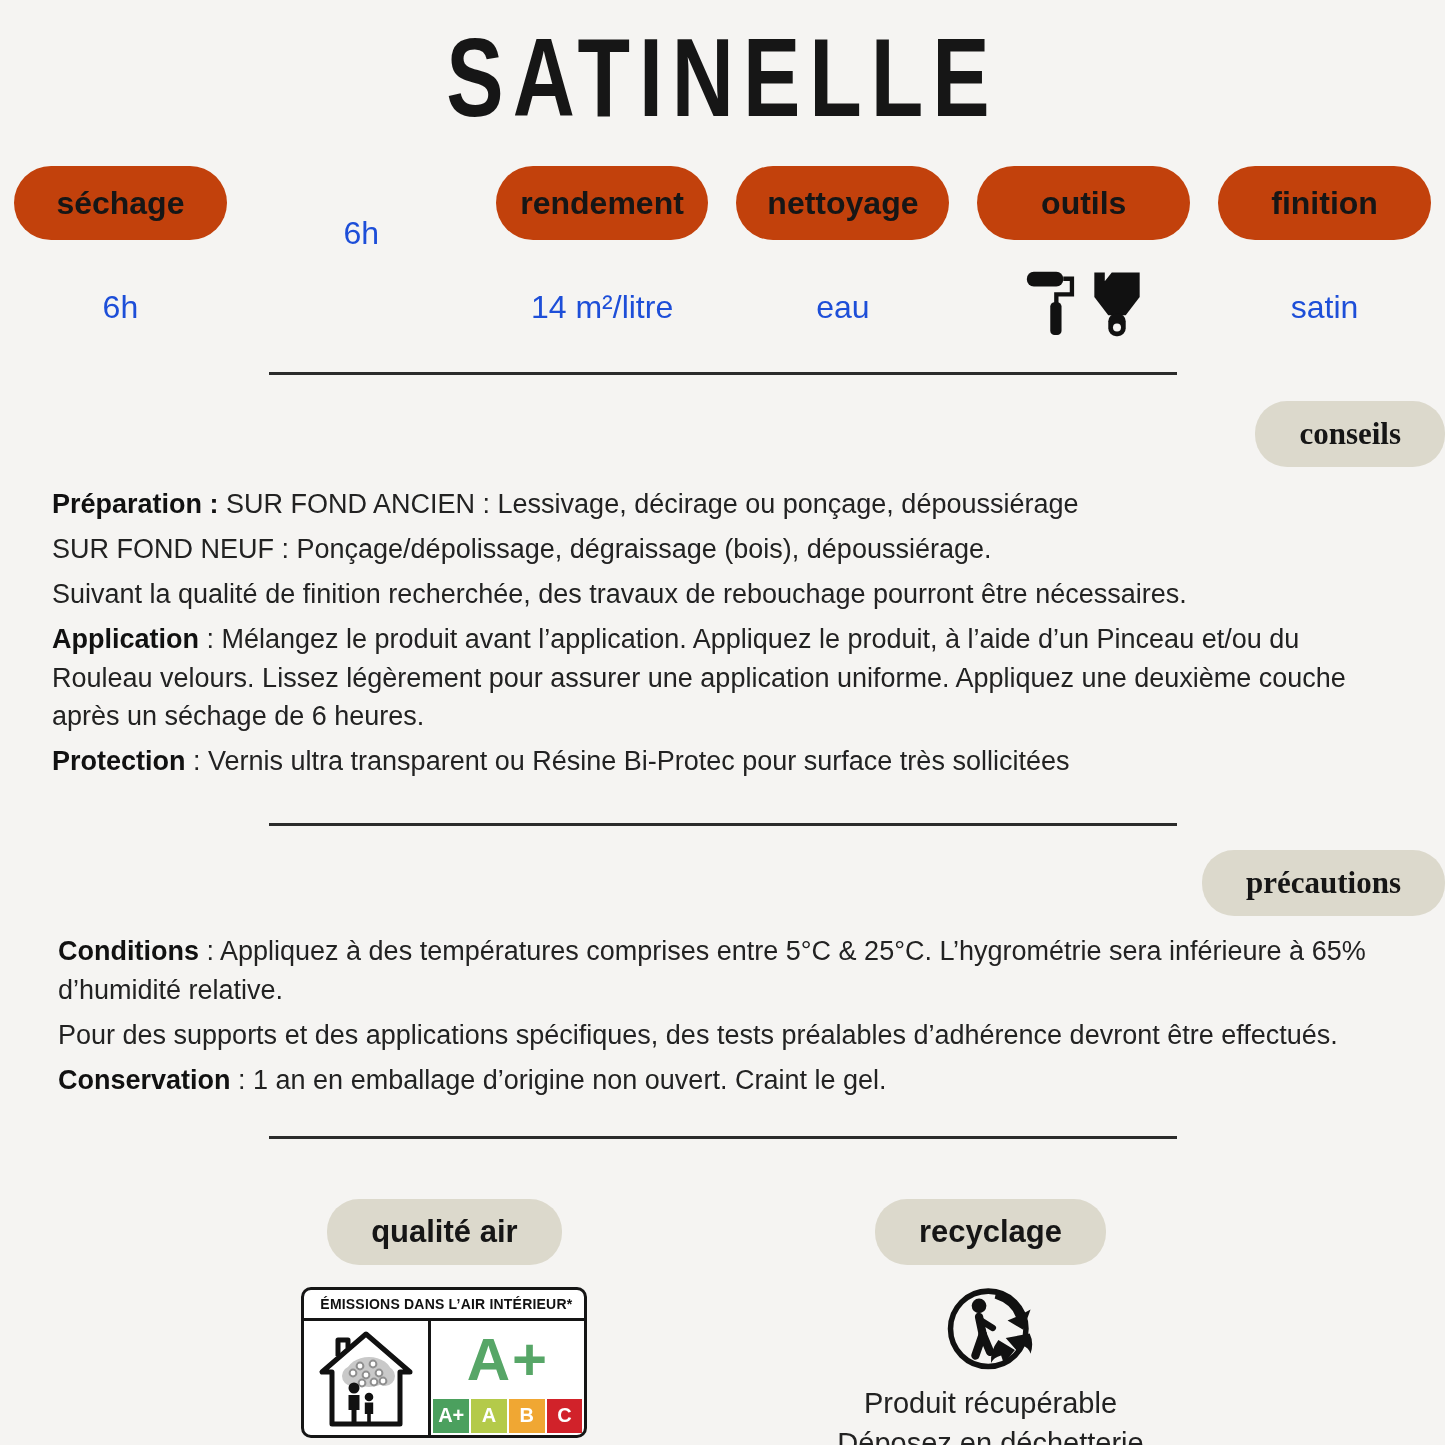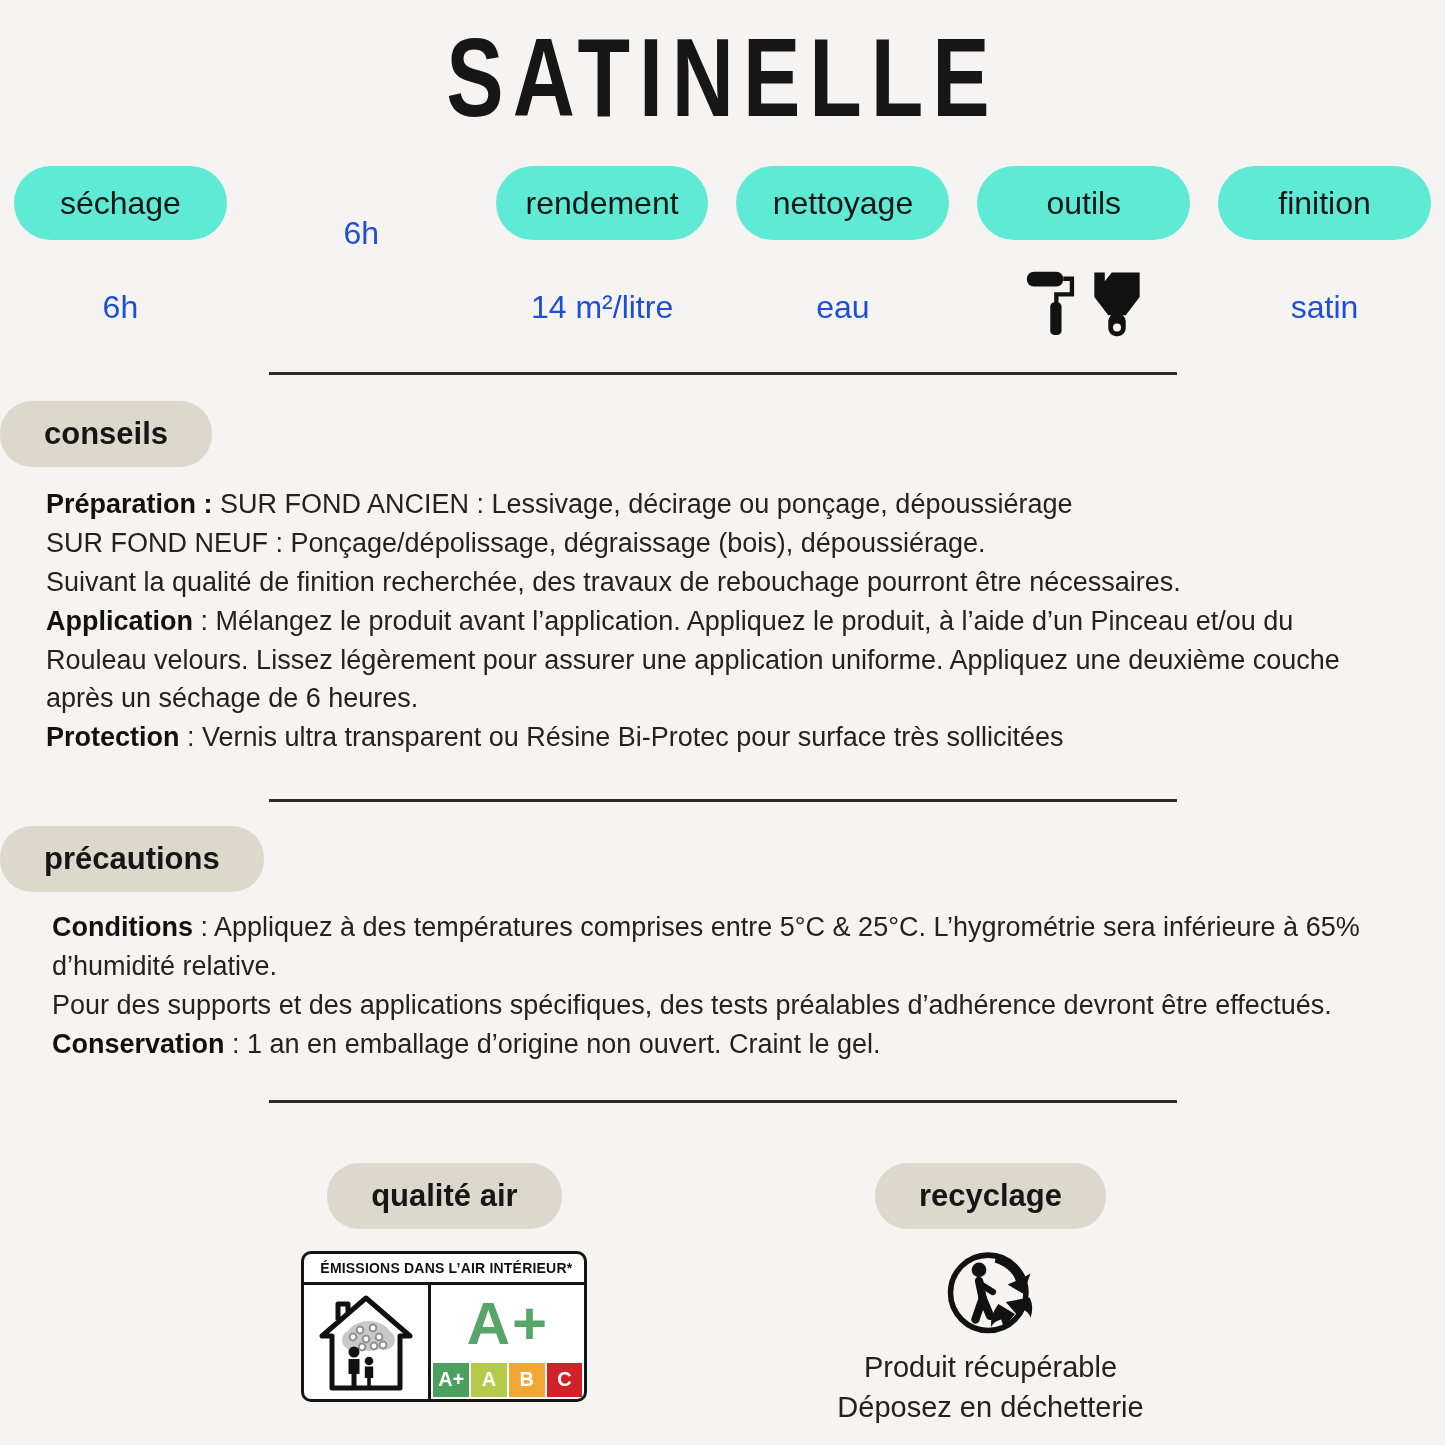--- a/index.html
+++ b/index.html
@@ -13,35 +13,35 @@
   .title{
     margin:26px 0 0;text-align:center;
     font-size:86px;font-weight:800;letter-spacing:9px;color:#161616;
     transform:scaleY(1.30);transform-origin:50% 45%;
     height:110px;line-height:102px;
   }
   
   .specs{margin:30px 14px 0;display:grid;grid-template-columns:repeat(6,1fr);gap:28px;}
   .spec{text-align:center;}
   .spec-pill{
-    background:#5eead4;border-radius:38px;height:74px;line-height:74px;
-    font-size:32px;font-weight:400;color:#161616;white-space:nowrap;
+    background:#c2410c;border-radius:38px;height:74px;line-height:74px;
+    font-size:32px;font-weight:700;color:#161616;white-space:nowrap;
   }
   .spec-value{
     margin-top:32px;height:70px;display:flex;align-items:center;justify-content:center;
     gap:14px;font-size:32px;font-weight:400;color:#1d4ed8;
   }
   .divider{width:908px;height:3px;background:#2b2b2b;margin:30px auto 0;}
-  .pill-row{text-align:left;margin-top:26px;}
+  .pill-row{text-align:right;margin-top:26px;font-family:Liberation Serif, serif;}
   .heading-pill{
     display:inline-block;background:#dcd9cc;border-radius:32px;
     font-size:31px;font-weight:700;color:#161616;padding:15px 44px;
   }
   .text-block{margin:18px 46px 0;font-size:27px;line-height:1.44;}
-  .text-block p{margin:0;}
+  .text-block p{margin:6px;}
   .text-block b{font-weight:700;color:#111;}
   
   .bottom{display:flex;justify-content:center;align-items:flex-start;gap:250px;margin-top:22px;}
   .bcol{display:flex;flex-direction:column;align-items:center;margin-top:38px;}
   .air-label{width:280px;background:#ffffff;border:3px solid #151515;border-radius:10px;margin-top:22px;overflow:hidden;}
   .air-header{font-size:14px;font-weight:700;text-align:center;padding:6px 16px;border-bottom:3px solid #151515;color:#111;letter-spacing:.2px;white-space:nowrap;}
   .air-body{display:flex;}
   .air-house{width:116px;border-right:3px solid #151515;display:flex;align-items:center;justify-content:center;padding:4px;}
   .air-right{flex:1;display:flex;flex-direction:column;}
   .air-rating{height:78px;display:flex;align-items:center;justify-content:center;font-size:60px;font-weight:800;color:#57a667;letter-spacing:2px;}

